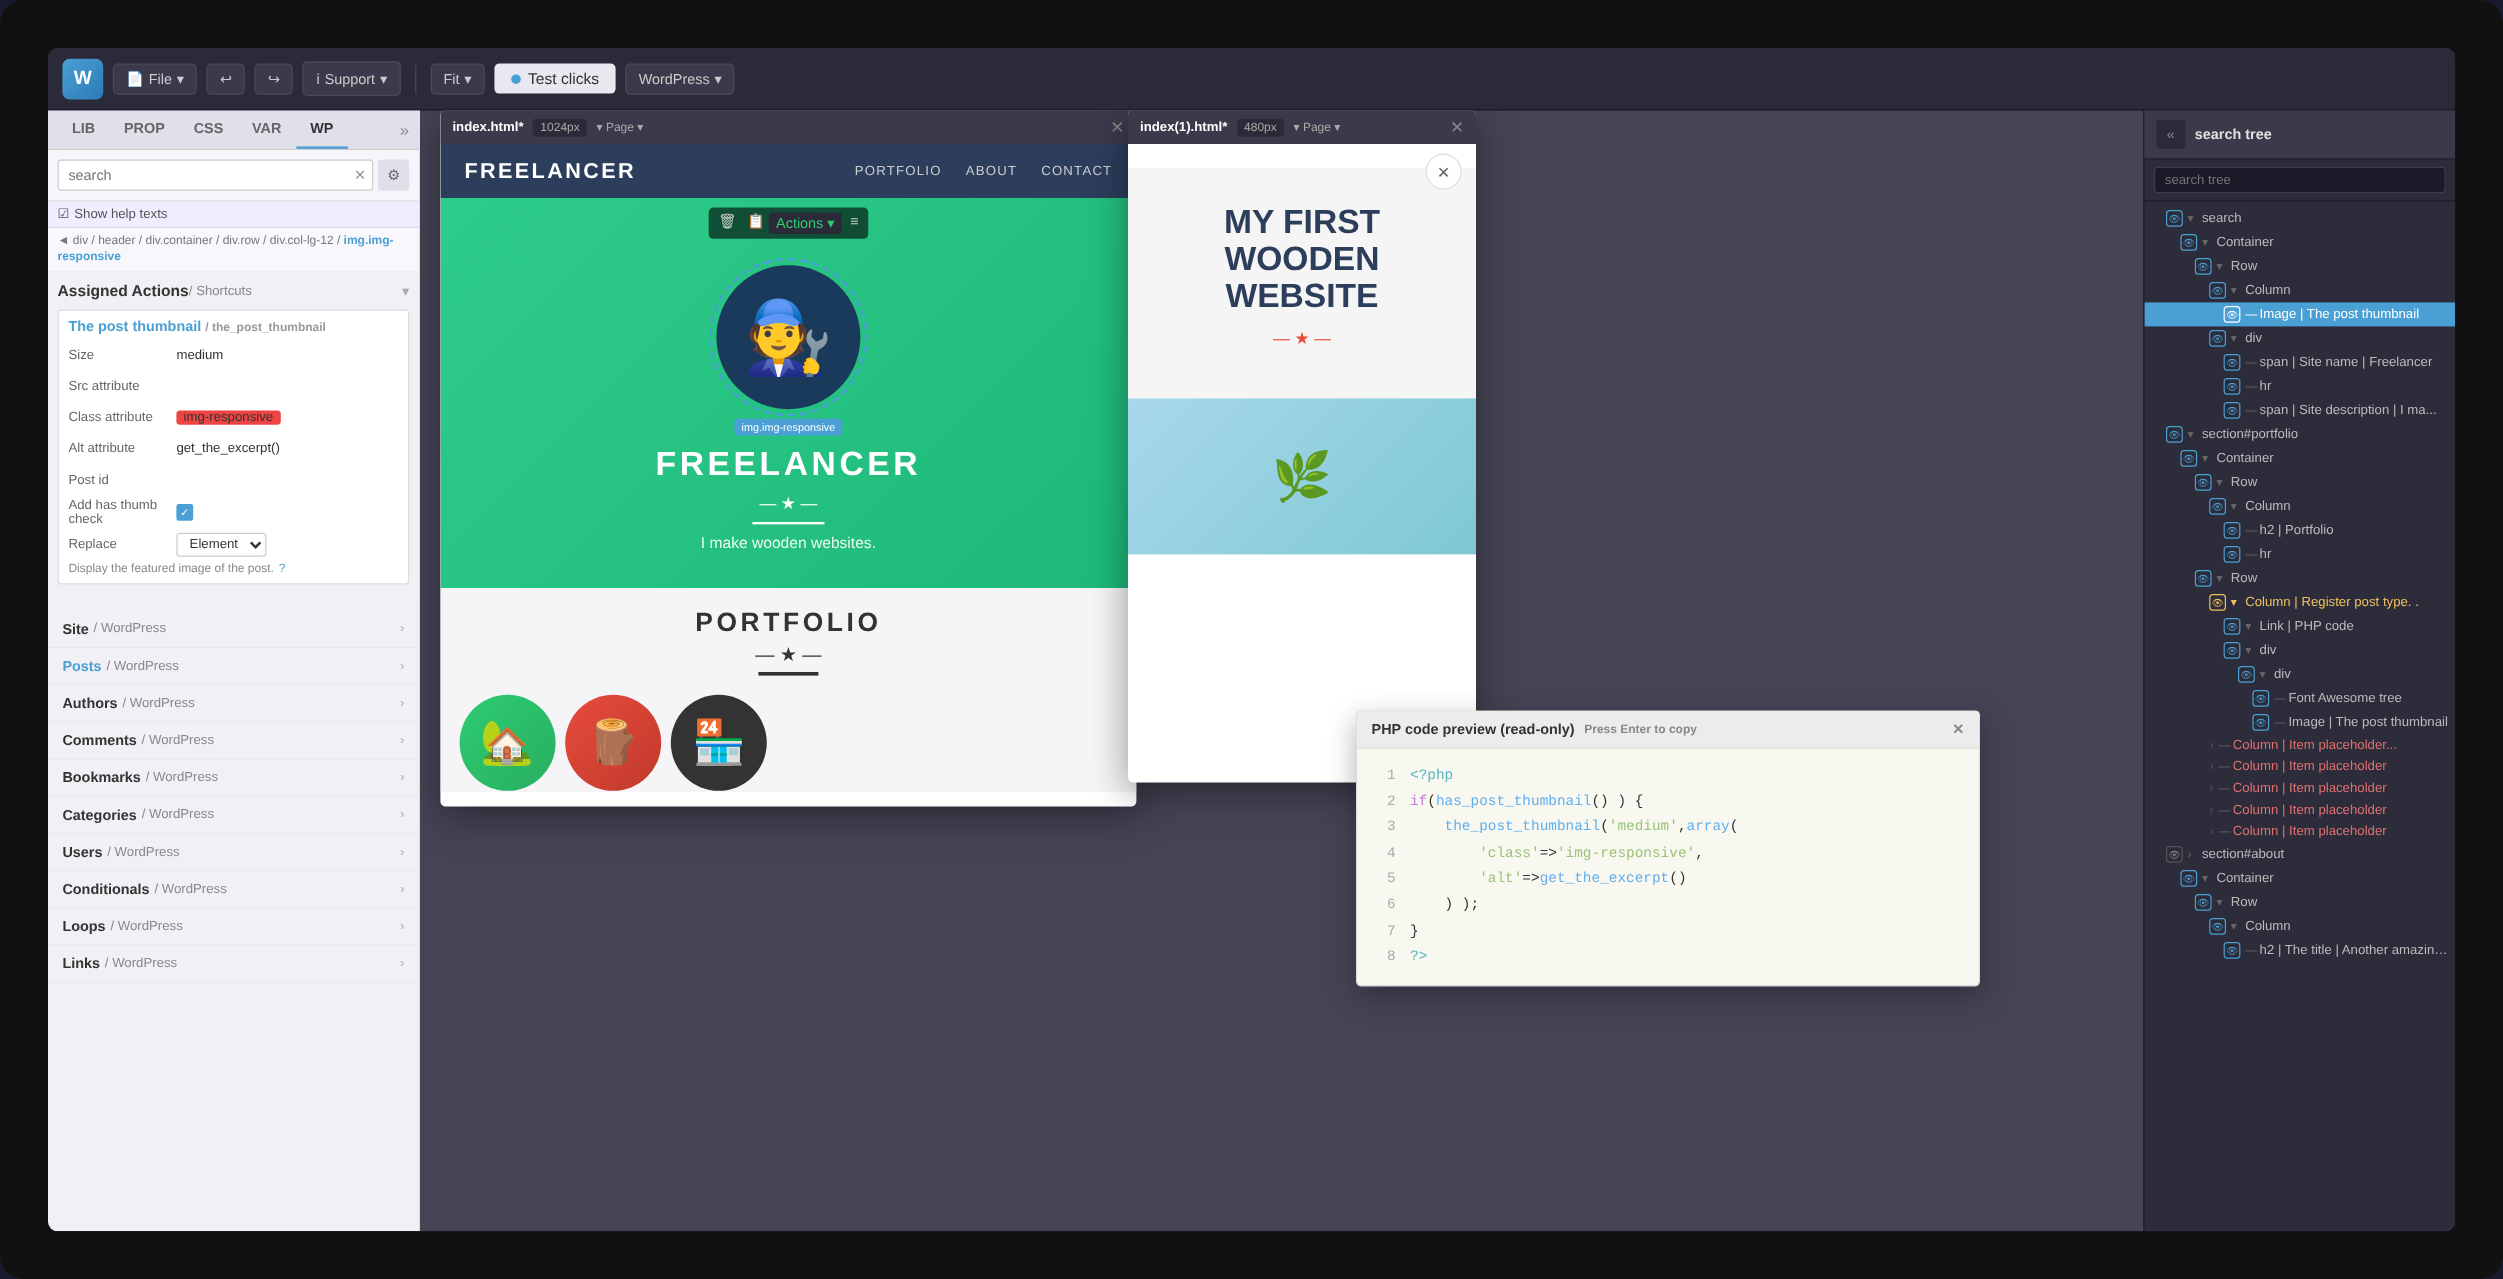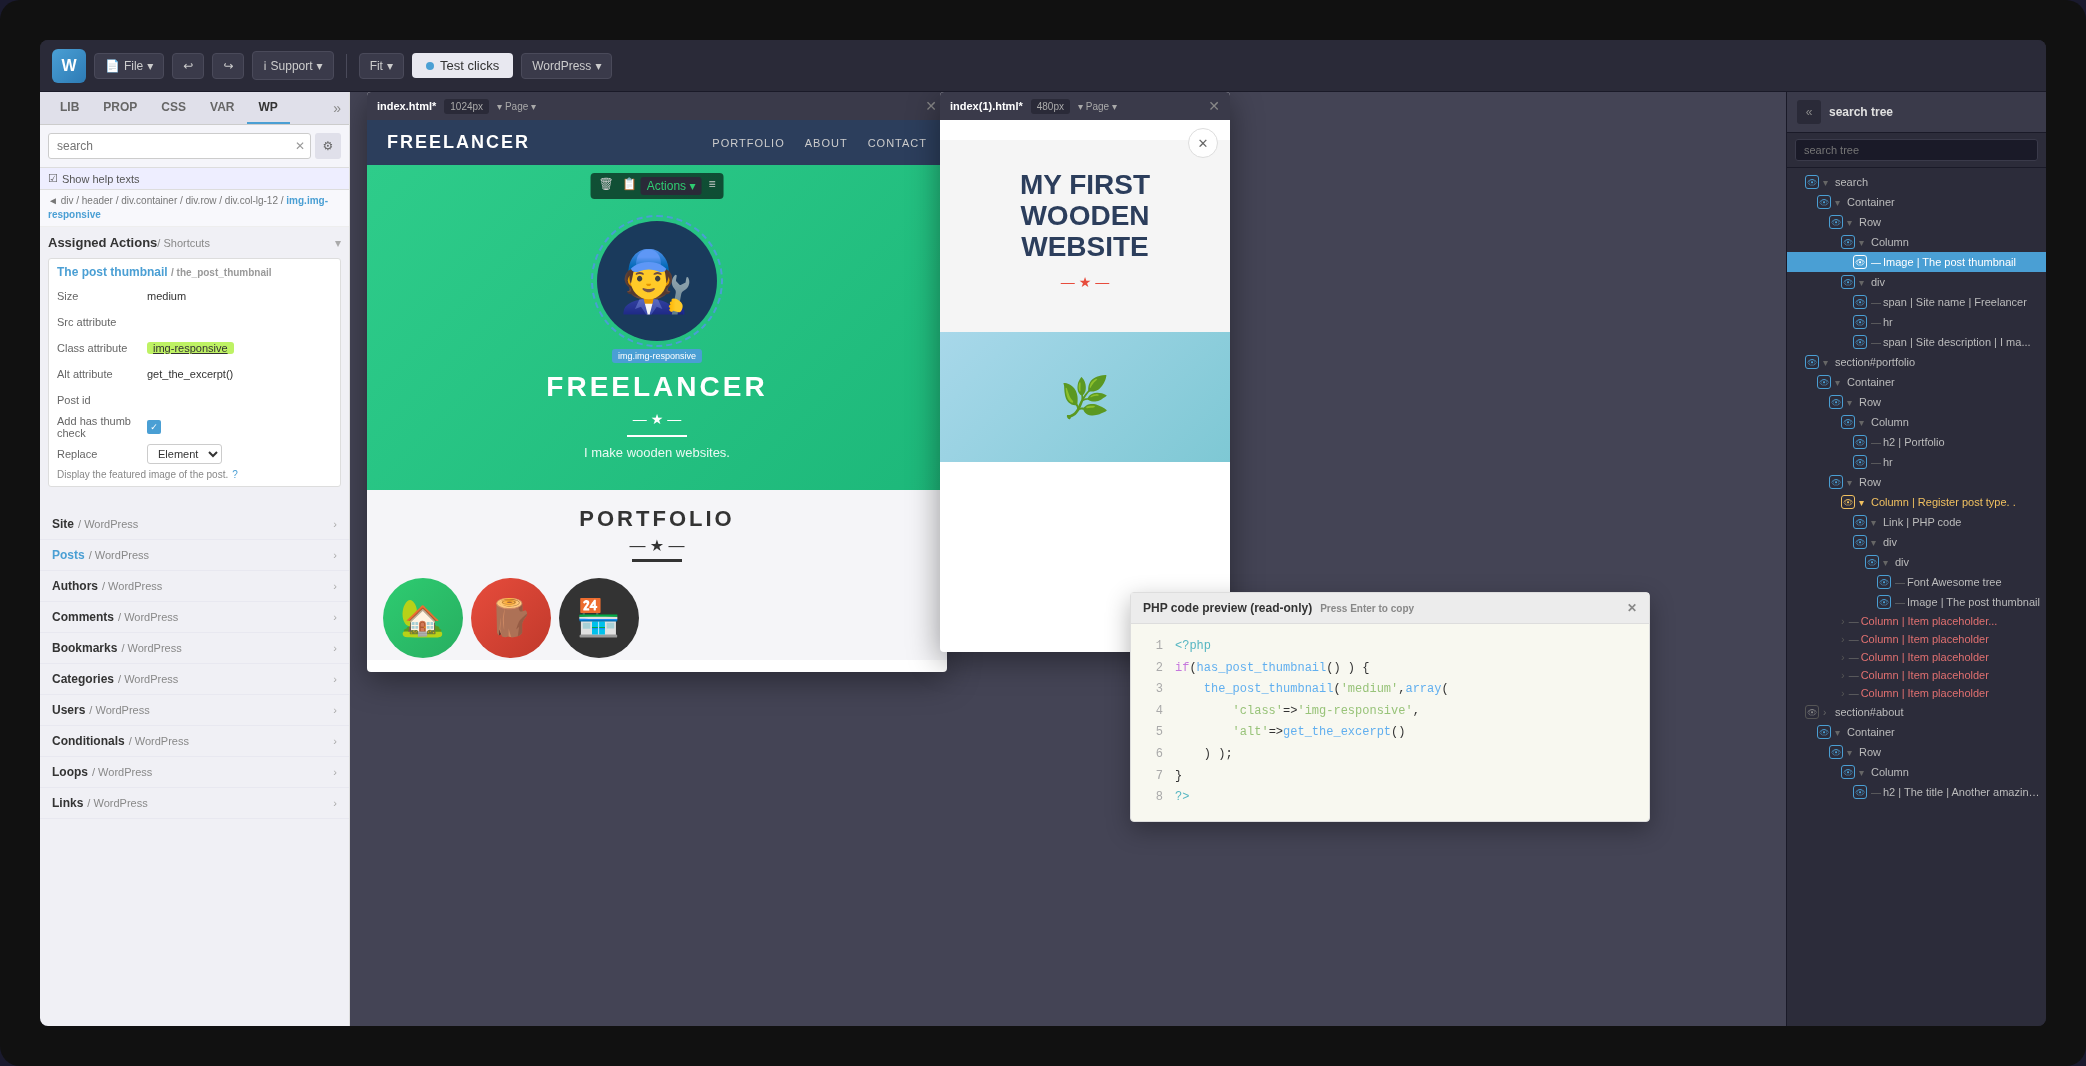--- a/index.html
+++ b/index.html
@@ -251,25 +251,24 @@
       color: #666;
       flex-shrink: 0;
     }
 
     .field-value {
       font-size: 11px;
       color: #333;
     }
 
     .field-value.tag {
-      background: #bef264;
+      background: #ef4444;
       padding: 0 6px;
       border-radius: 3px;
       font-size: 11px;
-      text-decoration: underline;
     }
 
     .field-checkbox {
       width: 14px; height: 14px;
       background: #4a9fd4;
       border-radius: 2px;
       display: flex; align-items: center; justify-content: center;
       color: white;
       font-size: 9px;
     }

